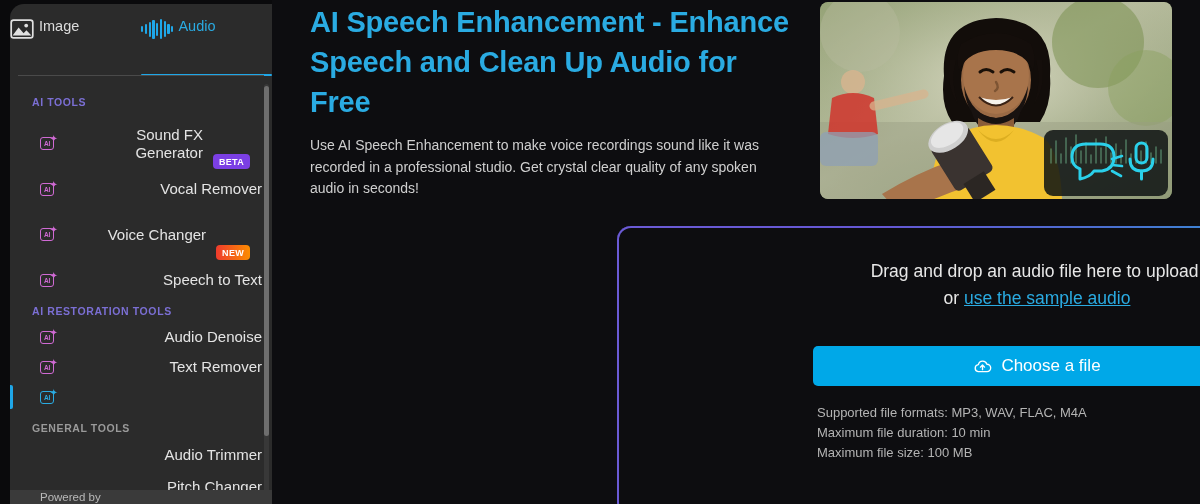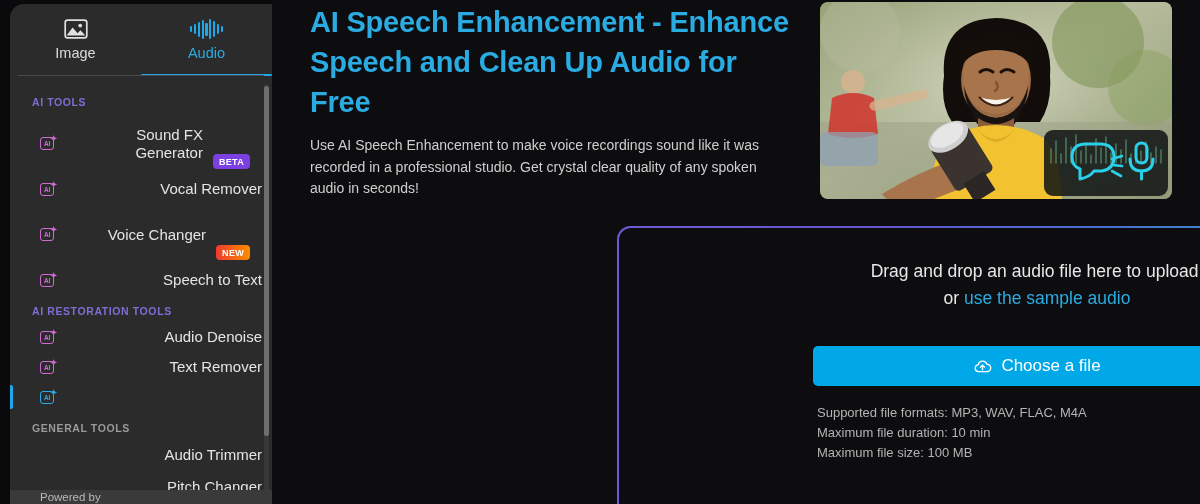--- a/index.html
+++ b/index.html
@@ -27,22 +27,22 @@
     overflow: hidden;
   }
   .tabs {
     display: flex;
     height: 72px;
     position: relative;
   }
   .tab {
     flex: 1 1 50%;
     display: flex;
-    flex-direction: column;
-    align-items: center;
+    flex-direction: row;
+    align-items: flex-start;
     justify-content: flex-start;
     padding-top: 14px;
     gap: 5px;
     cursor: pointer;
     position: relative;
   }
   .tab .tab-label { font-size: 14.5px; color: #dcdcdc; }
   .tab.active .tab-label { color: #2aabe2; }
   .tab .tab-ico { height: 22px; display: flex; align-items: center; }
   .tab-underline {
@@ -227,20 +227,21 @@
   }
   .dz-content {
     position: relative;
     padding-top: 33px;
     text-align: center;
   }
   .dz-line1 { font-size: 17.5px; color: #e8e8e8; }
   .dz-line2 { font-size: 17.5px; color: #e8e8e8; margin-top: 6px; }
   .dz-link {
     color: #2aabe2;
+    text-decoration: underline;
     cursor: pointer;
   }
   .choose-btn {
     margin: 37px auto 0;
     width: 448px; height: 40px;
     background: #00a8e8;
     border: none;
     border-radius: 5px;
     color: #fff;
     font-size: 17px;

